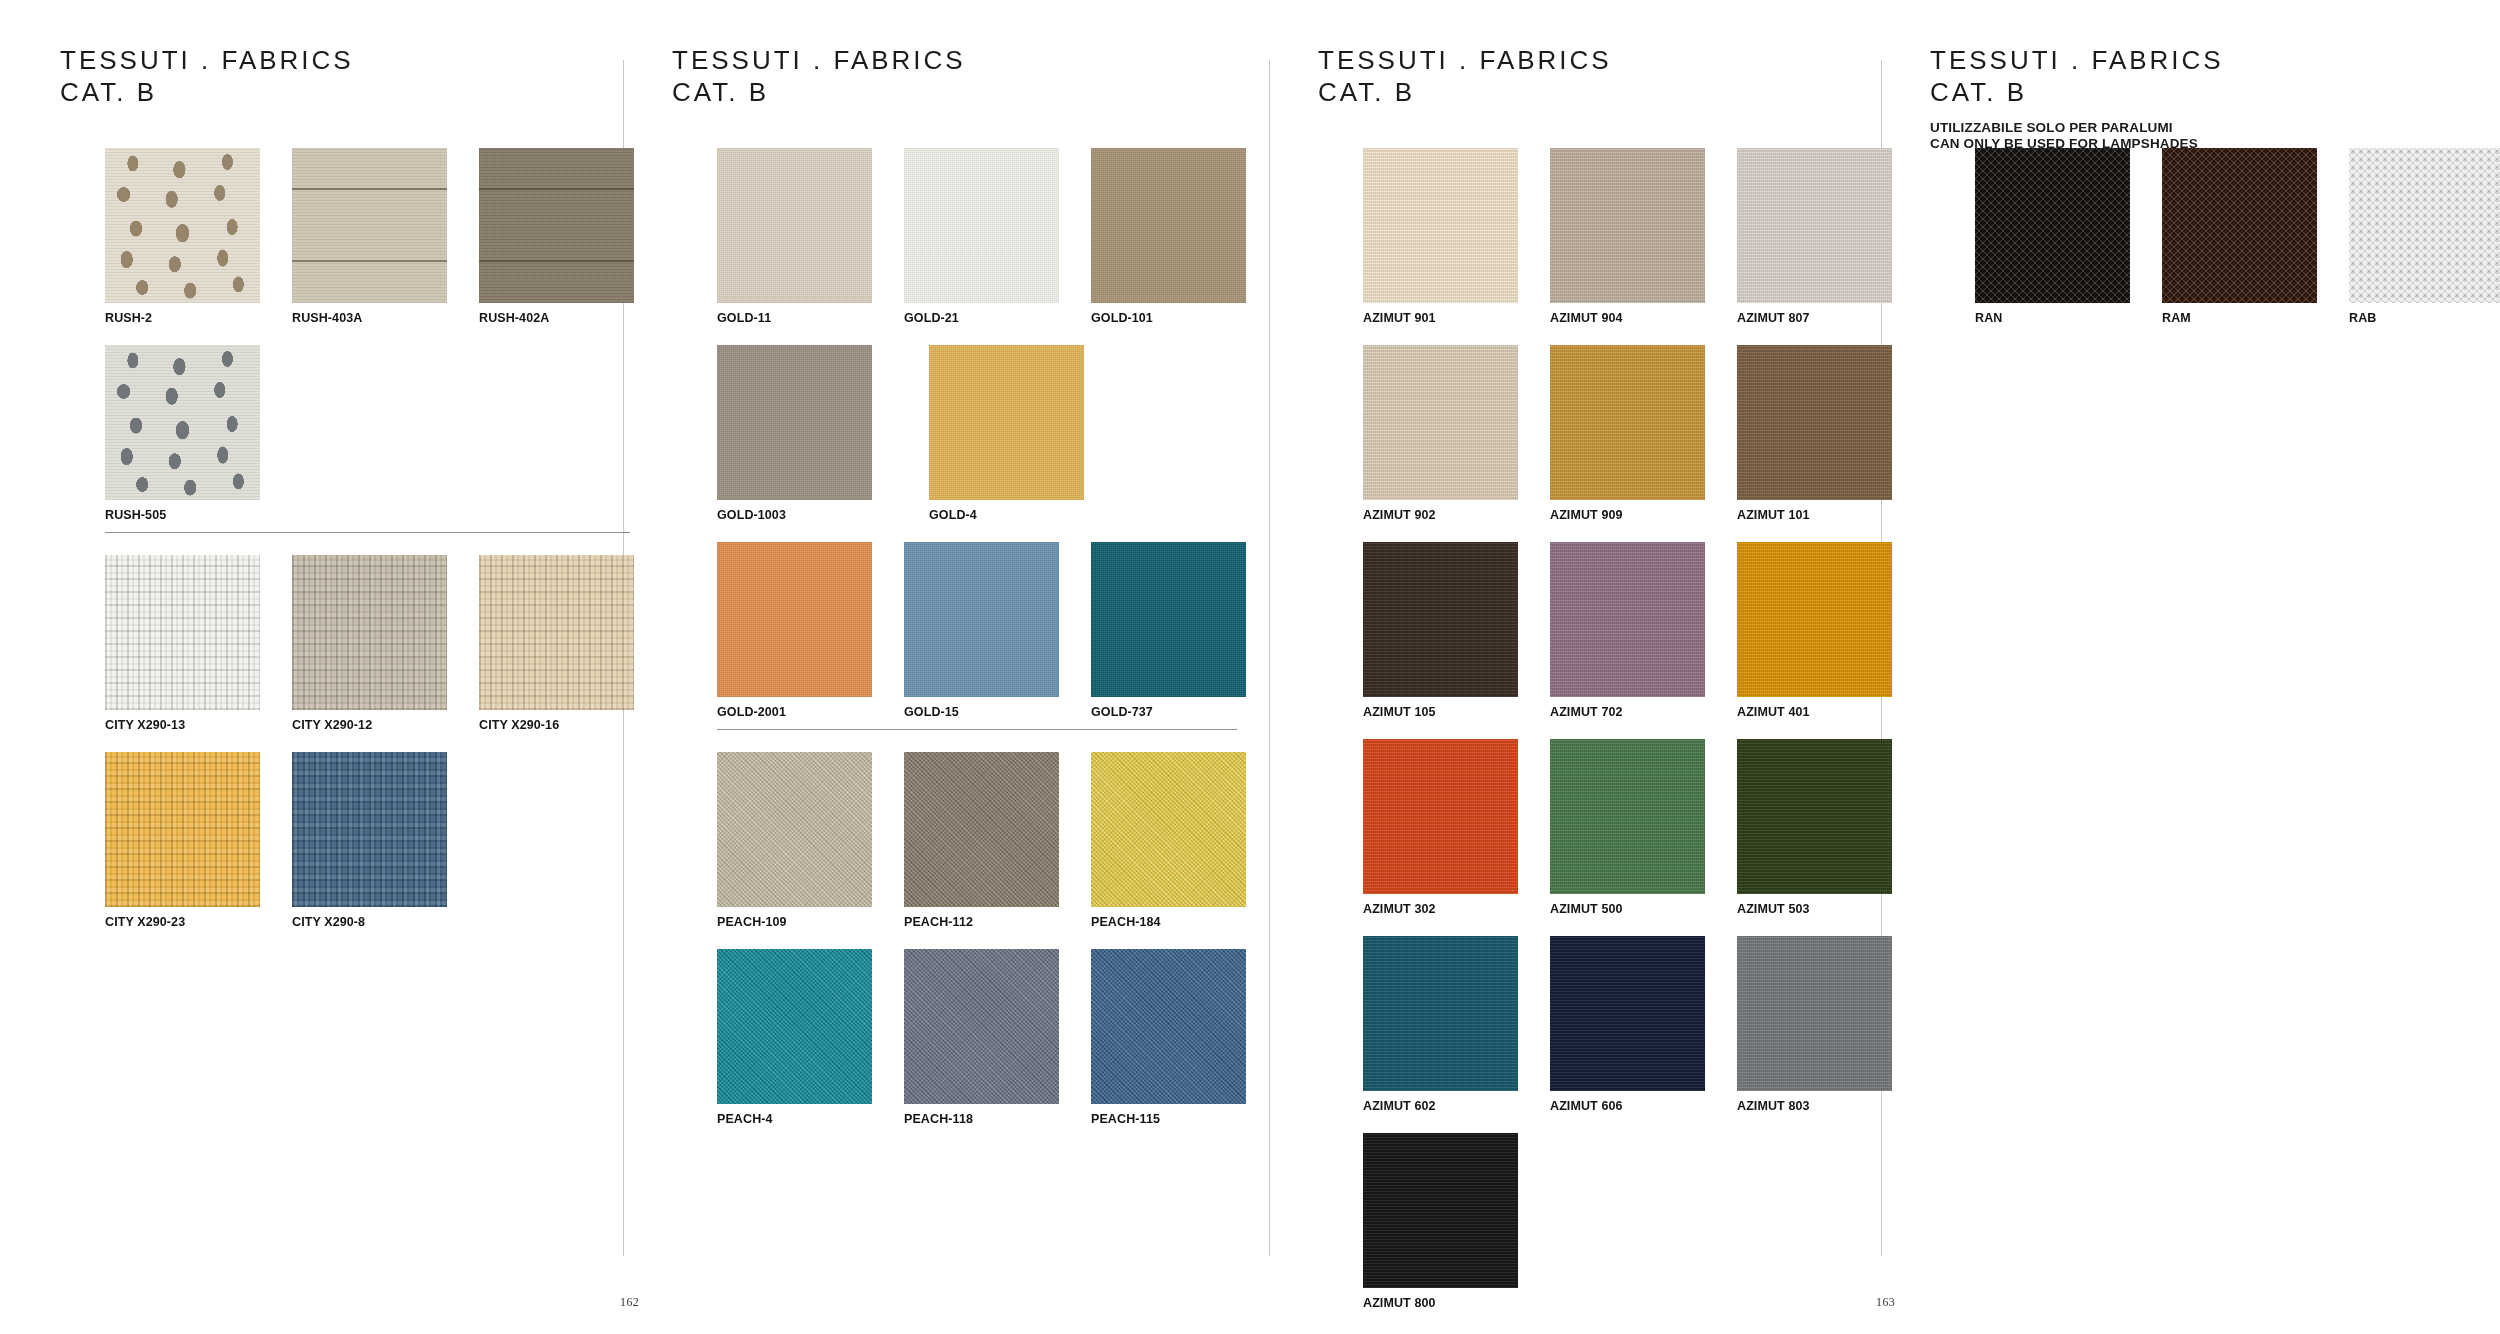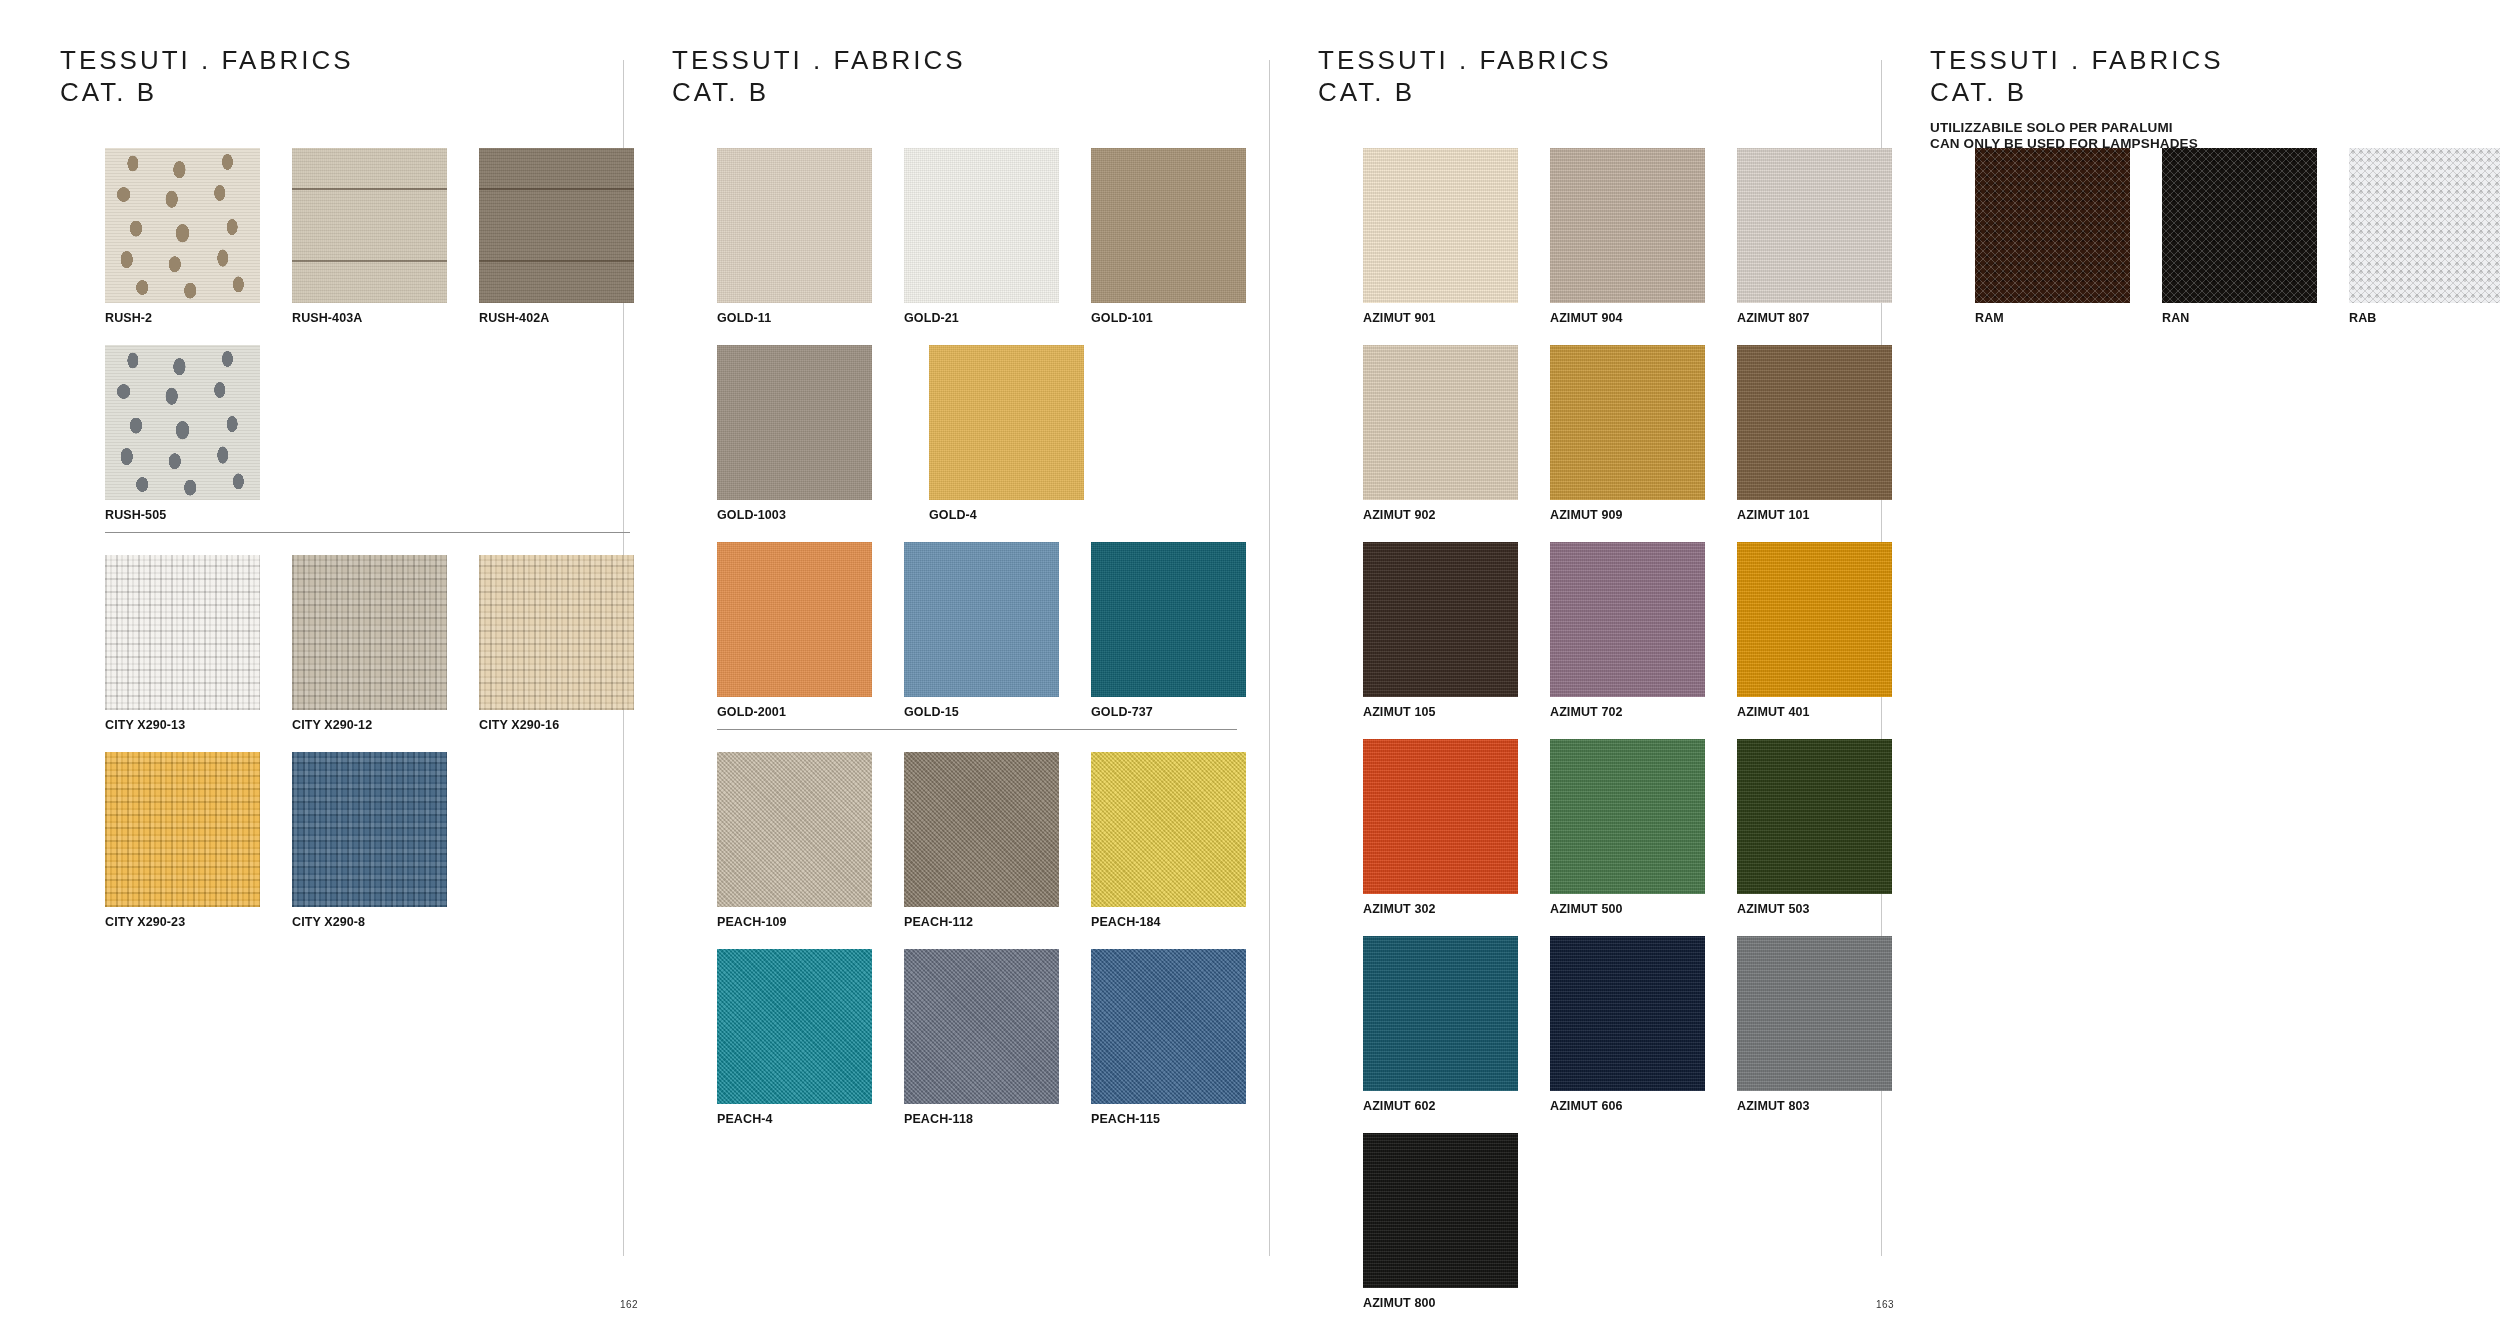--- a/index.html
+++ b/index.html
@@ -195,23 +195,23 @@
       repeating-linear-gradient(45deg, rgba(120,120,120,0.28) 0 1px, transparent 1px 6px),
       repeating-linear-gradient(-45deg, rgba(120,120,120,0.28) 0 1px, transparent 1px 6px),
       radial-gradient(circle 2px at 50% 50%, rgba(150,150,150,0.35) 0 100%, transparent 100%);
     background-size: 8px 8px, 8px 8px, 8px 8px;
   }
 
   
   .pagenum {
     position: absolute;
     bottom: 24px;
-    font-size: 10px;
+    font-size: 12px;
     color: #333333;
-    font-family: Liberation Sans, sans-serif;
+    font-family: Liberation Serif, serif;
     letter-spacing: 0.4px;
   }
   .pagenum.left  { left: 620px; }
   .pagenum.right { left: 1876px; }
 </style>
 </head>
 <body>
 
 <div class="page">
 
@@ -546,29 +546,29 @@
       <div class="line">CAT. B</div>
       <div class="note">
         <div>UTILIZZABILE SOLO PER PARALUMI</div>
         <div>CAN ONLY BE USED FOR LAMPSHADES</div>
       </div>
     </div>
     <div class="grid">
       <div class="row">
         <div class="cell">
           <div class="chip">
+            <div class="tex t-mesh" style="background-color:#15120f;"></div>
+          </div>
+          <div class="caption">RAN</div>
+        </div>
+        <div class="cell">
+          <div class="chip">
             <div class="tex t-mesh" style="background-color:#32190d;"></div>
           </div>
           <div class="caption">RAM</div>
-        </div>
-        <div class="cell">
-          <div class="chip">
-            <div class="tex t-mesh" style="background-color:#15120f;"></div>
-          </div>
-          <div class="caption">RAN</div>
         </div>
         <div class="cell">
           <div class="chip">
             <div class="tex t-mesh light" style="background-color:#eeeff1;"></div>
           </div>
           <div class="caption">RAB</div>
         </div>
       </div>
     </div>
   </div>

